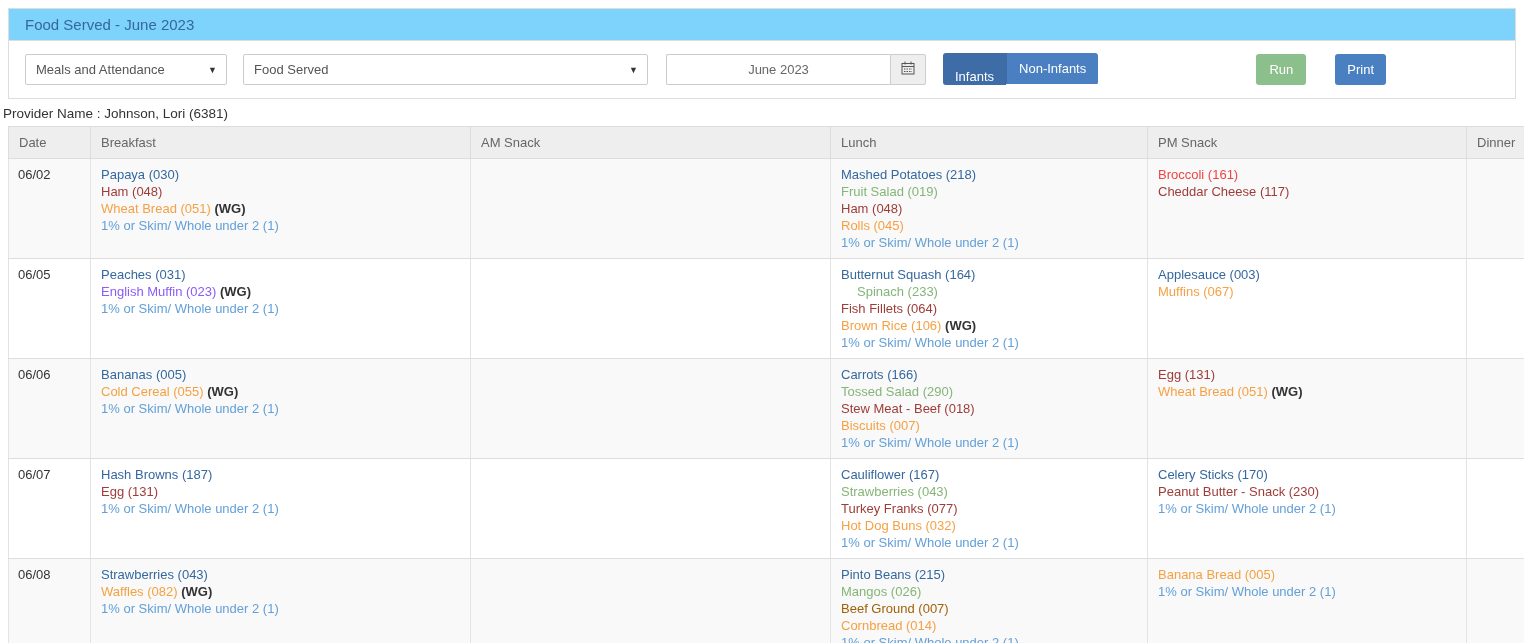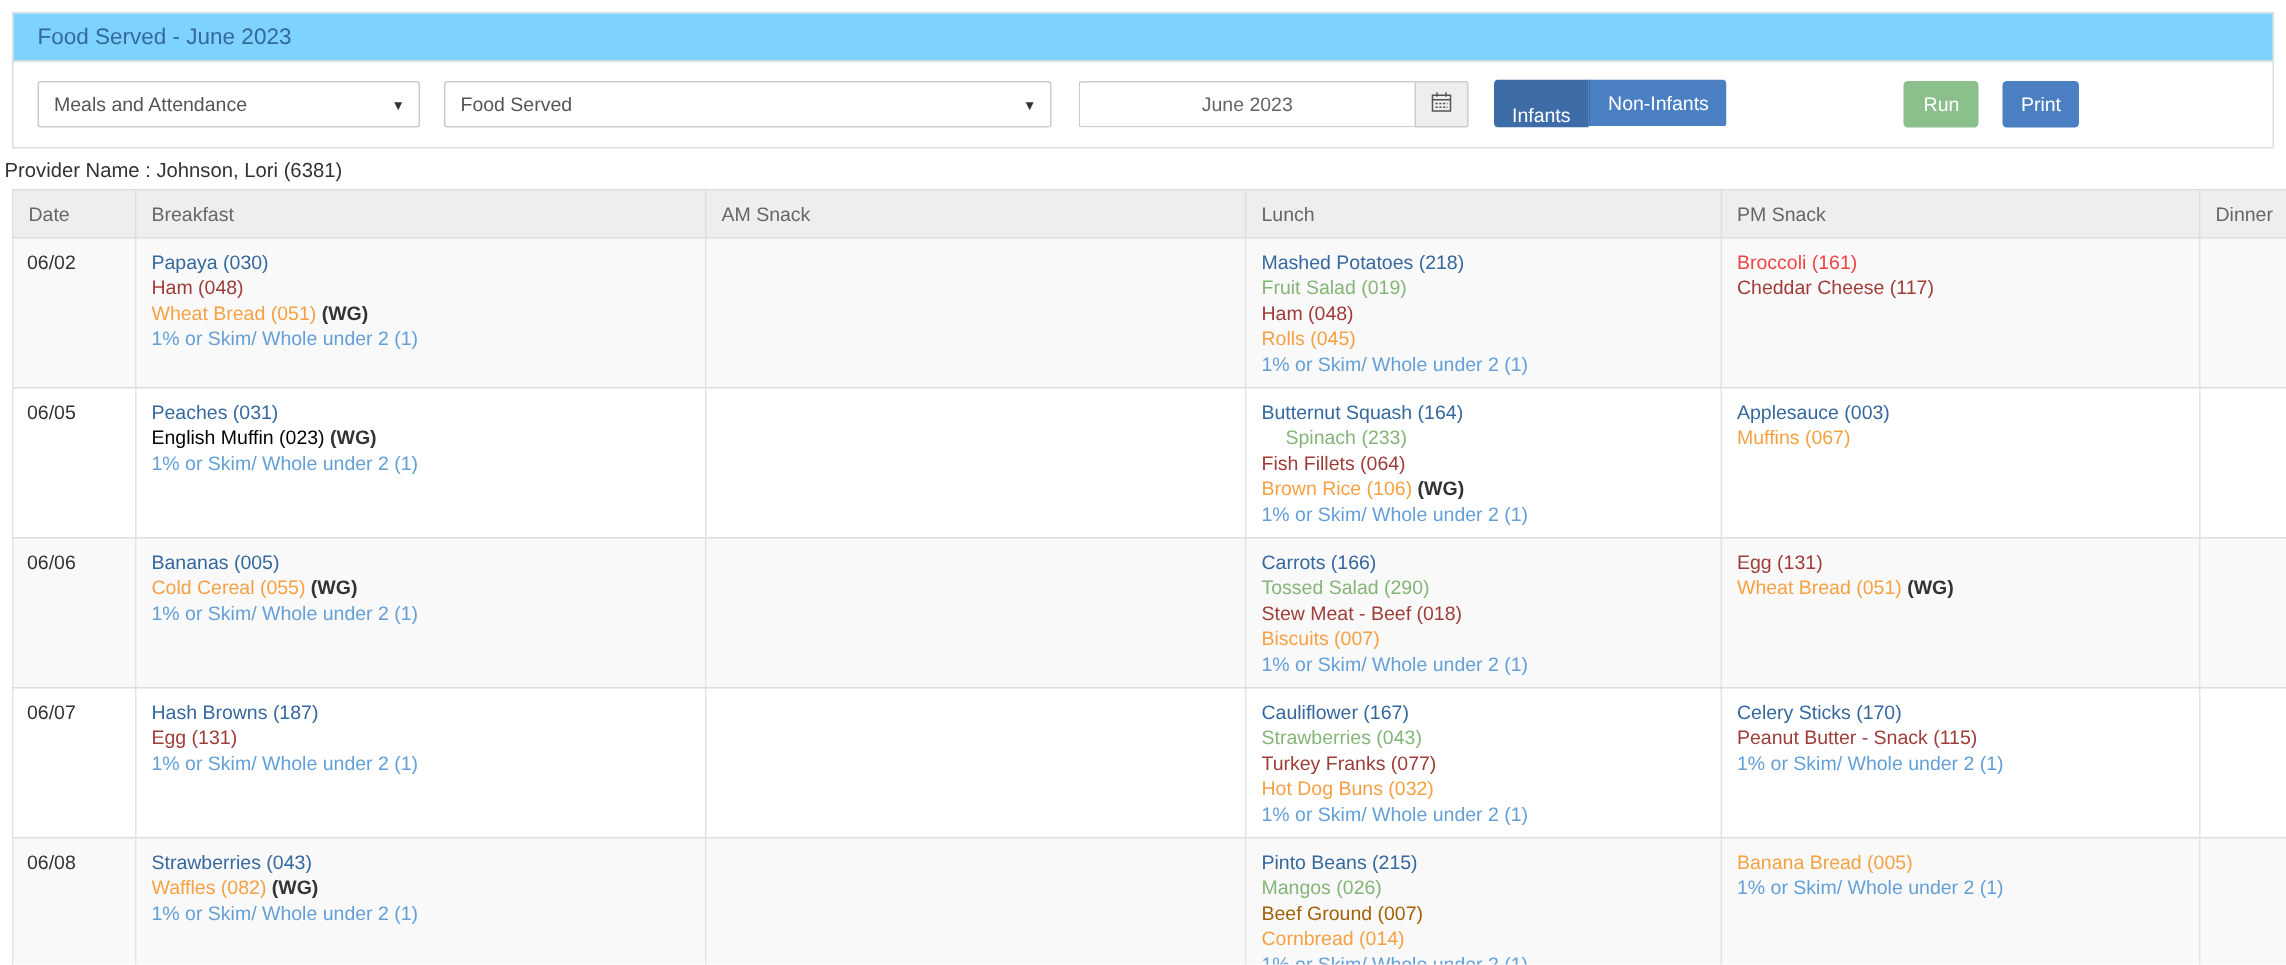--- a/index.html
+++ b/index.html
@@ -29,21 +29,21 @@
     position: relative; height: 31px; line-height: 29px;
     border: 1px solid #ccc; border-radius: 2px;
     background: #fff; color: #555;
     padding: 0 24px 0 10px; cursor: pointer;
     overflow: hidden; white-space: nowrap;
   }
   .select .caret {
     position: absolute; right: 9px; top: 0;
     font-size: 9px; color: #333; line-height: 31px;
   }
-  .sel-category { width: 255px; }
+  .sel-category { width: 202px; }
   .sel-report  { width: 405px; margin-left: 16px; }
   .date-group { display: flex; margin-left: 18px; }
   .date-input {
     width: 224px; height: 31px;
     border: 1px solid #ccc; border-right: none; border-radius: 2px 0 0 2px;
     text-align: center; color: #666; font-size: 13px;
     font-family: "Liberation Sans", sans-serif;
     outline: none; background: #fff;
   }
   .cal-btn {
@@ -51,21 +51,21 @@
     border: 1px solid #ccc; border-radius: 0 2px 2px 0;
     background: #eee; cursor: pointer;
     display: flex; align-items: center; justify-content: center;
   }
   .btn { border: none; cursor: pointer; color: #fff; font-size: 13px;
          font-family: "Liberation Sans", sans-serif; height: 31px; }
   .infant-group { display: flex; margin-left: 17px; border-radius: 3px; overflow: hidden; }
   .btn-infants     { background: #3d6ca6; padding: 16px 12px; }
   .btn-noninfants  { background: #4a80c2; padding: 0 12px; border-left: 1px solid #3d6ca6; }
   .btn-run   { background: #8bbf8b; border-radius: 3px; padding: 0 13px; margin-left: auto; }
-  .btn-print { background: #4a80c2; border-radius: 3px; padding: 0 12px; margin-left: 16px; margin-right: 129px; }
+  .btn-print { background: #4a80c2; border-radius: 3px; padding: 0 12px; margin-left: 29px; margin-right: 129px; }
   
   .provider { margin: 7px 0 5px 3px; color: #333; font-size: 13.5px; }
   
   .table-wrap { margin-left: 8px; overflow: hidden; }
   table { border-collapse: collapse; table-layout: fixed; width: 1602px; }
   col.c-date { width: 82px; } col.c-breakfast { width: 380px; }
   col.c-amsnack { width: 360px; } col.c-lunch { width: 317px; }
   col.c-pmsnack { width: 319px; } col.c-dinner { width: 144px; }
   th {
     background: #eee; color: #666; font-weight: 400; text-align: left;
@@ -164,21 +164,21 @@
           <td>
             <div class="food-item"><span style="color: #ef4444;">Broccoli (161)</span></div>
             <div class="food-item"><span style="color: rgb(158, 60, 56);">Cheddar Cheese (117)</span></div>
           </td>
           <td></td>
         </tr>
         <tr>
           <td class="date-cell">06/05</td>
           <td>
             <div class="food-item"><span style="color: rgb(53, 104, 158);">Peaches (031)</span></div>
-            <div class="food-item"><span style="color: #000000; margin-top: 47px;">English Muffin (023)</span><span class="wg"> (WG)</span></div>
+            <div class="food-item"><span style="color: #8b5cf6; margin-top: 47px;">English Muffin (023)</span><span class="wg"> (WG)</span></div>
             <div class="food-item"><span style="color: rgb(100, 160, 215);">1% or Skim/ Whole under 2 (1)</span></div>
           </td>
           <td></td>
           <td>
             <div class="food-item"><span style="color: rgb(53, 104, 158);">Butternut Squash (164)</span></div>
             <div class="food-item"><span style="color: rgb(133, 181, 120); margin-left: 16px;">Spinach (233)</span></div>
             <div class="food-item"><span style="color: rgb(158, 60, 56);">Fish Fillets (064)</span></div>
             <div class="food-item"><span style="color: rgb(245, 161, 67);">Brown Rice (106)</span><span class="wg"> (WG)</span></div>
             <div class="food-item"><span style="color: rgb(100, 160, 215);">1% or Skim/ Whole under 2 (1)</span></div>
           </td>
@@ -219,21 +219,21 @@
           <td></td>
           <td>
             <div class="food-item"><span style="color: rgb(53, 104, 158);">Cauliflower (167)</span></div>
             <div class="food-item"><span style="color: rgb(133, 181, 120);">Strawberries (043)</span></div>
             <div class="food-item"><span style="color: rgb(158, 60, 56);">Turkey Franks (077)</span></div>
             <div class="food-item"><span style="color: rgb(245, 161, 67);">Hot Dog Buns (032)</span></div>
             <div class="food-item"><span style="color: rgb(100, 160, 215);">1% or Skim/ Whole under 2 (1)</span></div>
           </td>
           <td>
             <div class="food-item"><span style="color: rgb(53, 104, 158);">Celery Sticks (170)</span></div>
-            <div class="food-item"><span style="color: rgb(158, 60, 56);">Peanut Butter - Snack (115)</span></div>
+            <div class="food-item"><span style="color: rgb(158, 60, 56);">Peanut Butter - Snack (230)</span></div>
             <div class="food-item"><span style="color: rgb(100, 160, 215);">1% or Skim/ Whole under 2 (1)</span></div>
           </td>
           <td></td>
         </tr>
         <tr>
           <td class="date-cell">06/08</td>
           <td>
             <div class="food-item"><span style="color: rgb(53, 104, 158);">Strawberries (043)</span></div>
             <div class="food-item"><span style="color: rgb(245, 161, 67);">Waffles (082)</span><span class="wg"> (WG)</span></div>
             <div class="food-item"><span style="color: rgb(100, 160, 215);">1% or Skim/ Whole under 2 (1)</span></div>

